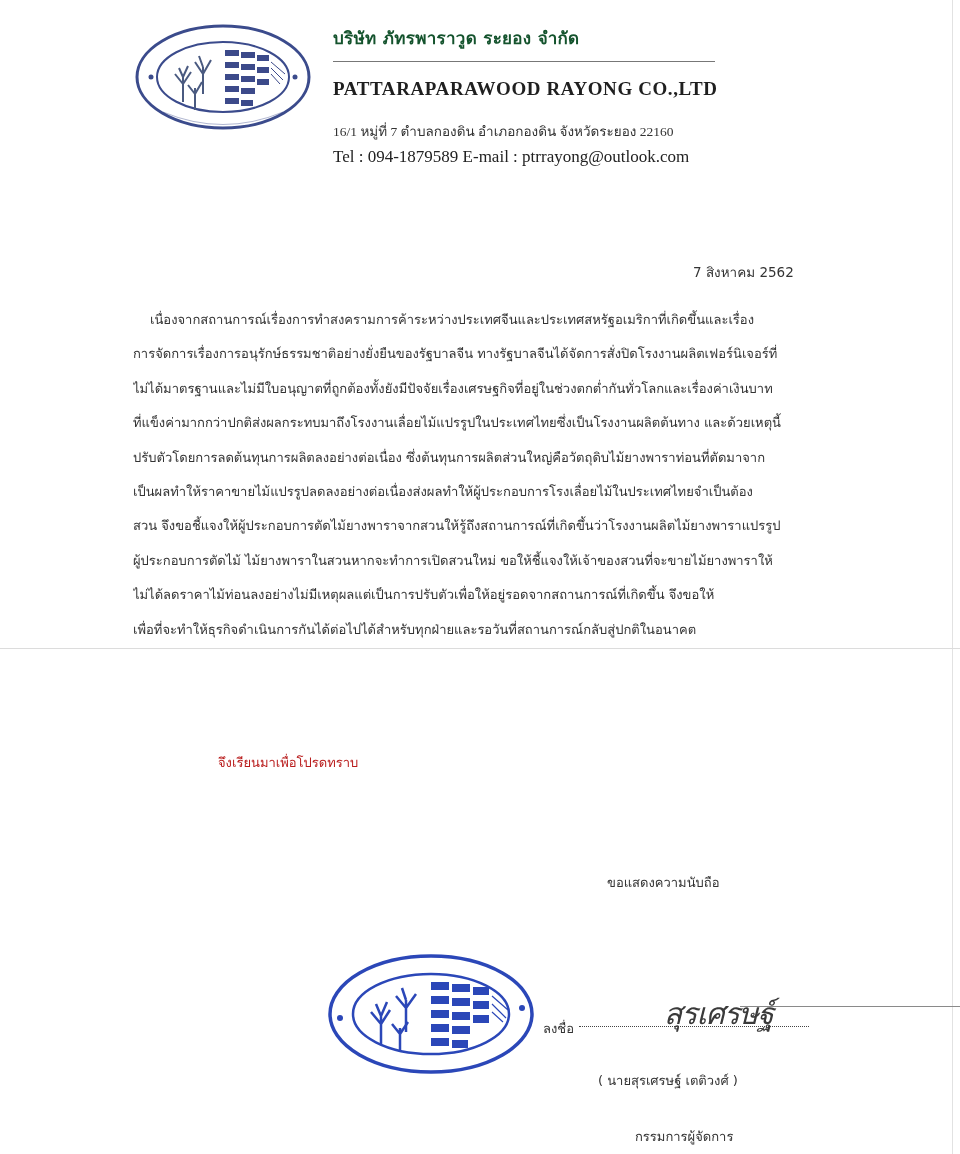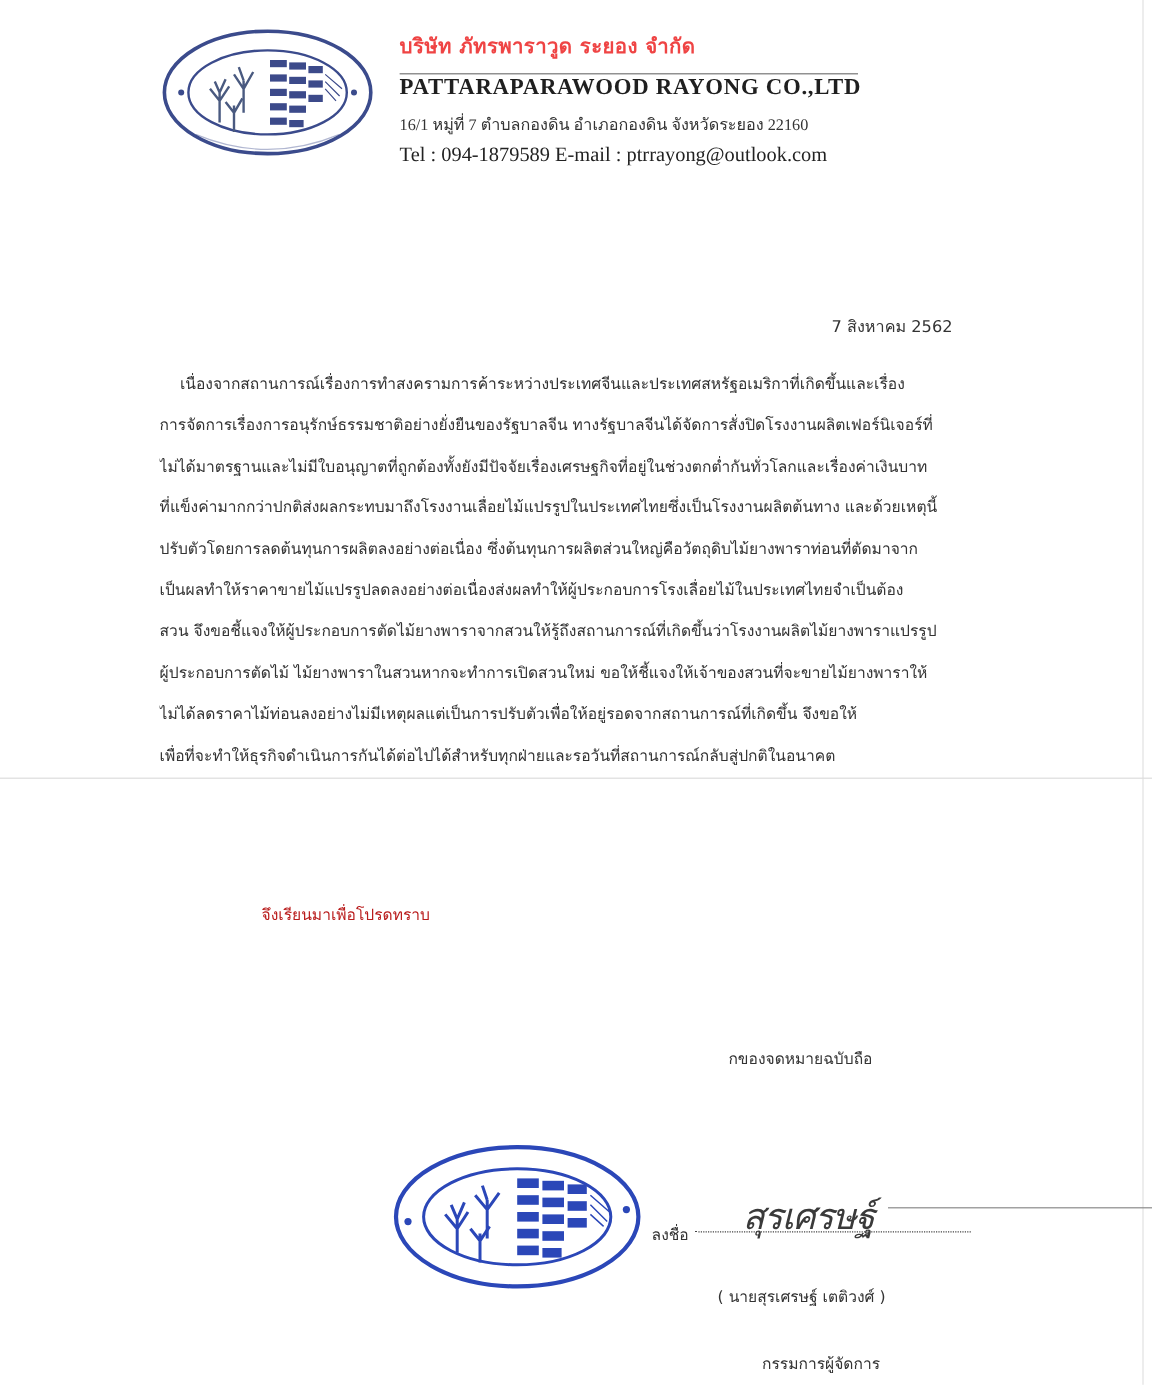--- a/index.html
+++ b/index.html
@@ -4,43 +4,43 @@
 <style>
   html, body { margin: 0; padding: 0; background: #ffffff; }
   body { width: 960px; height: 1154px; position: relative; overflow: hidden;
          font-family: "DejaVu Serif", "Liberation Serif", serif; color: #2a2a2a; }
   .page { position: absolute; left: 0; top: 0; width: 960px; height: 1154px; background: #fff; }
   .right-rule { position: absolute; left: 952px; top: 0; width: 1px; height: 1154px; background: #e2e2e2; }
 
   
   .logo-top { position: absolute; left: 133px; top: 22px; width: 180px; height: 110px; }
   .hdr { position: absolute; left: 333px; top: 24px; width: 400px; }
-  .hdr .th-name { font-family: "DejaVu Serif", serif; font-size: 17px; font-weight: bold; color: #ef4444; letter-spacing: 0.3px; }
+  .hdr .th-name { font-family: "DejaVu Serif", serif; font-size: 17px; font-weight: bold; color: #14532d; letter-spacing: 0.3px; }
   .hdr .rule { width: 382px; height: 1px; background: #777; margin-top: 10px; }
-  .hdr .en-name { font-family: "Liberation Serif", serif; font-weight: bold; font-size: 19px; letter-spacing: 0.6px; margin-top: 0; color: #1f1f1f; }
-  .hdr .addr { font-family: "Liberation Serif", serif; font-size: 13.5px; margin-top: 8px; color: #333; }
+  .hdr .en-name { font-family: "Liberation Serif", serif; font-weight: bold; font-size: 19px; letter-spacing: 0.6px; margin-top: 16px; color: #1f1f1f; }
+  .hdr .addr { font-family: "Liberation Serif", serif; font-size: 13.5px; margin-top: 20px; color: #333; }
   .hdr .contact { font-family: "Liberation Serif", serif; font-size: 17px; margin-top: 5px; color: #222; }
 
   .date { position: absolute; left: 693px; top: 261px; font-size: 13.5px; color: #333; font-family: "DejaVu Sans", sans-serif; }
 
   .body-text { position: absolute; left: 133px; top: 309px; width: 730px;
                font-family: "DejaVu Sans", sans-serif; font-size: 13px; color: #333; }
   .line { height: 34.4px; white-space: nowrap; overflow: hidden; }
   .line.indent { padding-left: 17px; font-family: Liberation Mono, monospace; }
   .faint-rule { position: absolute; left: 0; top: 648px; width: 960px; height: 1px; background: #dcdcdc; }
 
   .closing { position: absolute; left: 218px; top: 752px; font-family: "DejaVu Sans", sans-serif; font-size: 13px; color: #b91c1c; }
   .regards { position: absolute; left: 607px; top: 872px; font-family: "DejaVu Sans", sans-serif; font-size: 13px; color: #333; }
 
   .stamp { position: absolute; left: 326px; top: 952px; width: 210px; height: 124px; }
 
   .sign-row { position: absolute; left: 543px; top: 1010px; width: 270px; height: 30px; font-family: "DejaVu Sans", sans-serif; font-size: 13px; color: #333; }
   .sign-row .lbl { position: absolute; left: 0; top: 8px; }
   .sign-row .dots { position: absolute; left: 36px; top: 16px; width: 230px; border-bottom: 1.5px dotted #444; }
-  .signature { position: absolute; left: 619px; top: 990px; font-family: "DejaVu Serif", serif; font-style: italic; font-size: 30px; color: #3a3a3a; letter-spacing: -1px; }
+  .signature { position: absolute; left: 664px; top: 990px; font-family: "DejaVu Serif", serif; font-style: italic; font-size: 30px; color: #3a3a3a; letter-spacing: -1px; }
   .sig-line { position: absolute; left: 740px; top: 1006px; width: 220px; height: 1px; background: #8a8a8a; }
 
   .name { position: absolute; left: 598px; top: 1070px; font-family: "DejaVu Sans", sans-serif; font-size: 13px; color: #333; }
   .position { position: absolute; left: 635px; top: 1126px; font-family: "DejaVu Sans", sans-serif; font-size: 13px; color: #333; }
 </style>
 </head>
 <body>
 
 <div class="page">
   <div class="right-rule"></div>
@@ -96,21 +96,21 @@
     <div class="line">ปรับตัวโดยการลดต้นทุนการผลิตลงอย่างต่อเนื่อง ซึ่งต้นทุนการผลิตส่วนใหญ่คือวัตถุดิบไม้ยางพาราท่อนที่ตัดมาจาก</div>
     <div class="line">เป็นผลทำให้ราคาขายไม้แปรรูปลดลงอย่างต่อเนื่องส่งผลทำให้ผู้ประกอบการโรงเลื่อยไม้ในประเทศไทยจำเป็นต้อง</div>
     <div class="line">สวน จึงขอชี้แจงให้ผู้ประกอบการตัดไม้ยางพาราจากสวนให้รู้ถึงสถานการณ์ที่เกิดขึ้นว่าโรงงานผลิตไม้ยางพาราแปรรูป</div>
     <div class="line">ผู้ประกอบการตัดไม้ ไม้ยางพาราในสวนหากจะทำการเปิดสวนใหม่ ขอให้ชี้แจงให้เจ้าของสวนที่จะขายไม้ยางพาราให้</div>
     <div class="line">ไม่ได้ลดราคาไม้ท่อนลงอย่างไม่มีเหตุผลแต่เป็นการปรับตัวเพื่อให้อยู่รอดจากสถานการณ์ที่เกิดขึ้น จึงขอให้</div>
     <div class="line">เพื่อที่จะทำให้ธุรกิจดำเนินการกันได้ต่อไปได้สำหรับทุกฝ่ายและรอวันที่สถานการณ์กลับสู่ปกติในอนาคต</div>
   </div>
   <div class="faint-rule"></div>
 
   <div class="closing">จึงเรียนมาเพื่อโปรดทราบ</div>
-  <div class="regards">กของจดหมายฉบับถือ</div>
+  <div class="regards">ขอแสดงความนับถือ</div>
 
   <svg class="stamp" viewBox="0 0 210 124">
     <ellipse cx="105" cy="62" rx="101" ry="58" fill="none" stroke="#2b47b8" stroke-width="3.5"></ellipse>
     <ellipse cx="105" cy="62" rx="78" ry="40" fill="none" stroke="#2b47b8" stroke-width="2.5"></ellipse>
     <g fill="#2b47b8">
         <circle cx="14" cy="66" r="3"></circle>
         <circle cx="196" cy="56" r="3"></circle>
       </g>
     <g stroke="#2b47b8" stroke-width="2.5" fill="none">
       <path d="M55 92 L55 64 M55 72 L45 60 M55 72 L64 58 M55 64 L50 52 M55 64 L61 50"></path>

